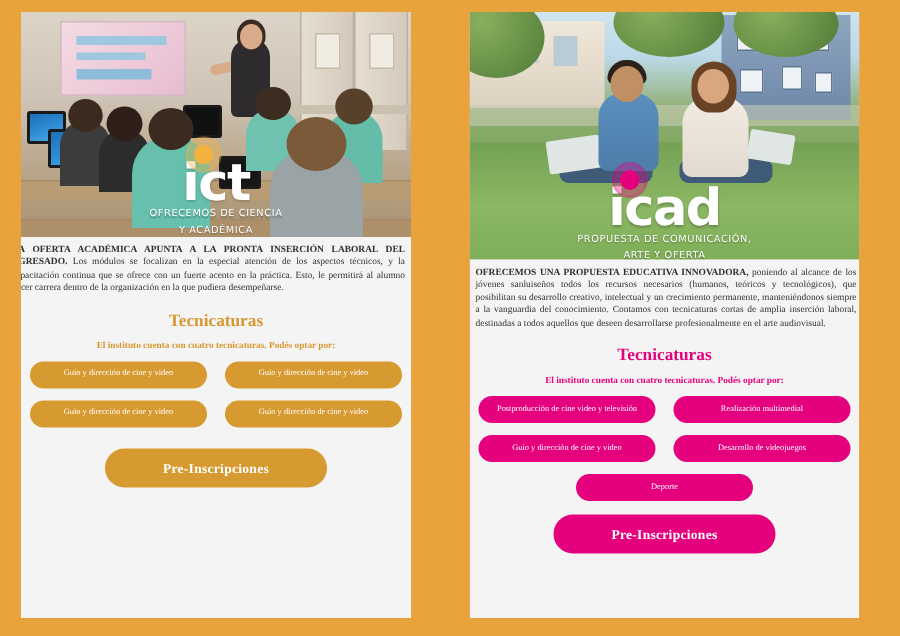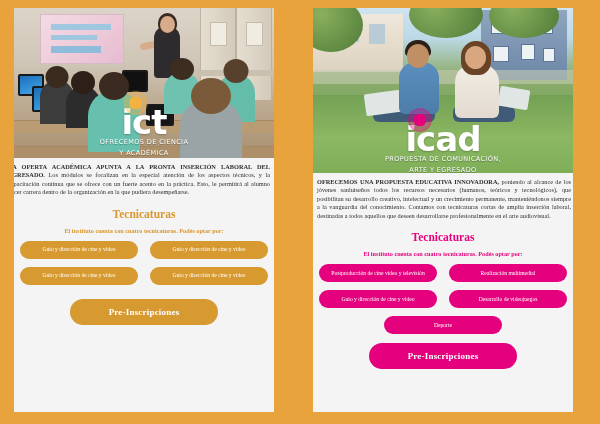--- a/index.html
+++ b/index.html
@@ -436,21 +436,21 @@
           <div class="girl-hair"></div>
           <div class="girl-head"></div>
         </div>
 
         <div class="logo logo-right">
           <div style="position:relative;display:inline-block;">
             <span class="logo-mark icad"></span>
             <div class="logo-word">icad</div>
           </div>
           <div class="logo-sub">PROPUESTA DE COMUNICACIÓN,</div>
-          <div class="logo-sub">ARTE Y EGRESADO</div>
+          <div class="logo-sub">ARTE Y OFERTA</div>
         </div>
       </div>
 
       <p class="body-copy"><b>OFRECEMOS UNA PROPUESTA EDUCATIVA INNOVADORA,</b><span> poniendo al alcance de los jóvenes sanluiseños todos los recursos necesarios (humanos, teóricos y tecnológicos), que posibilitan su desarrollo creativo, intelectual y un crecimiento permanente, manteniéndonos siempre a la vanguardia del conocimiento. Contamos con tecnicaturas cortas de amplia inserción laboral, destinadas a todos aquellos que deseen desarrollarse profesionalmente en el arte audiovisual.</span></p>
 
       <div class="section-title t-pink">Tecnicaturas</div>
       <div class="sub-line t-pink">El instituto cuenta con cuatro tecnicaturas. Podés optar por:</div>
 
       <div class="btn-grid">
         <button class="btn btn-pink">Postproducción de cine video y televisión</button>

